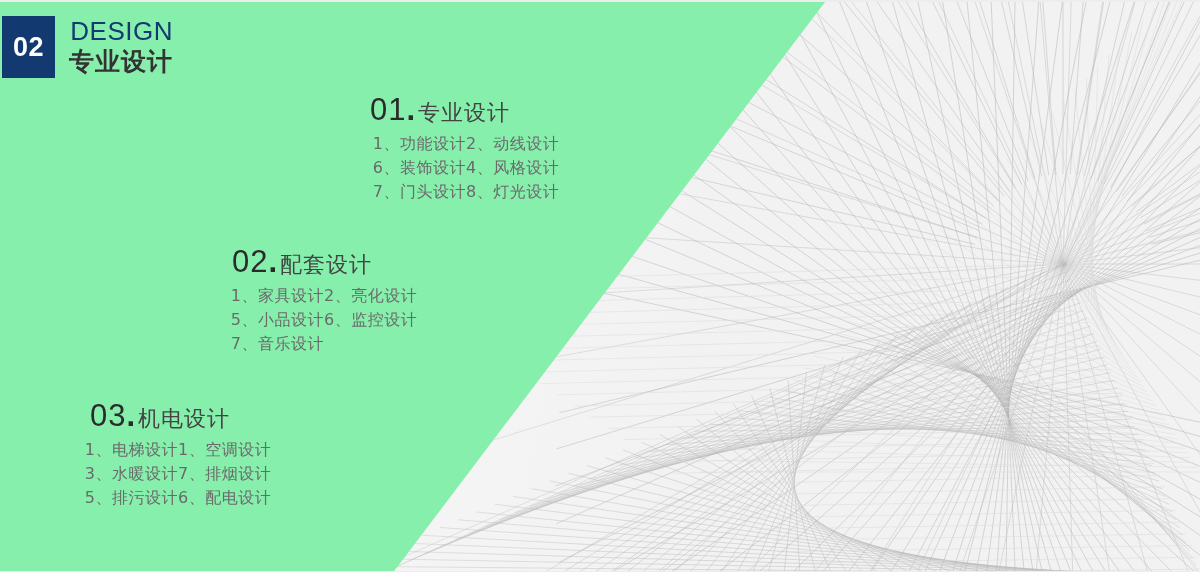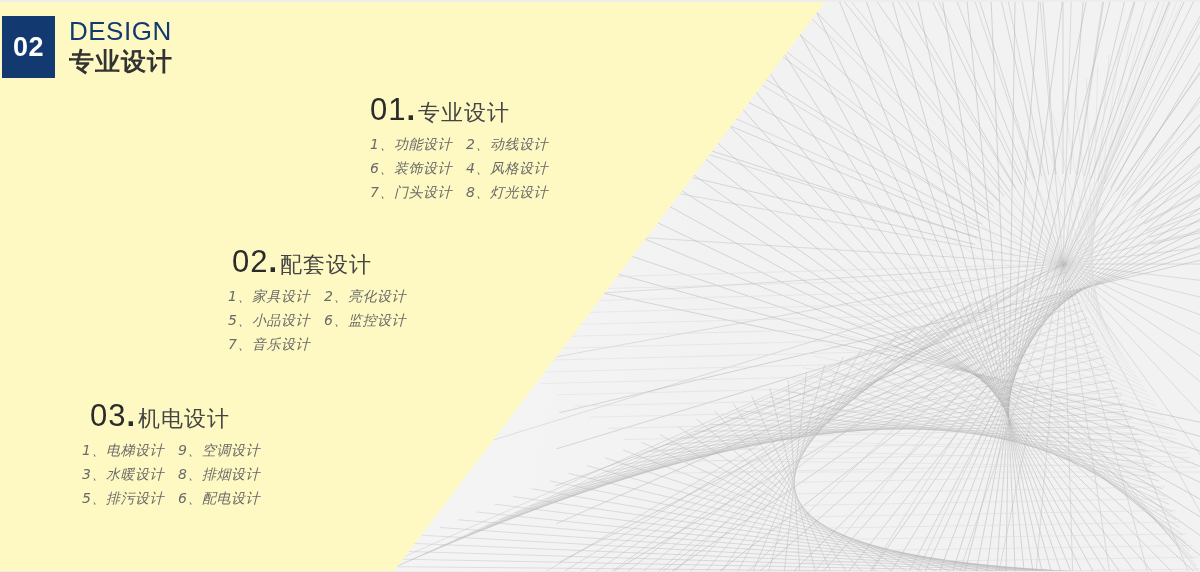--- a/index.html
+++ b/index.html
@@ -117,47 +117,46 @@
     line-height: 1;
     font-family: "DejaVu Serif", "Liberation Serif", serif;
   }
   .block-list {
     margin: 0;
     padding: 0;
     list-style: none;
   }
   .block-list li {
     display: flex;
-    font-size: 14px;
+    font-size: 16px;
     color: #6a6a6a;
     line-height: 24px;
     white-space: nowrap;
     letter-spacing: 0.5px;
     font-family: "DejaVu Sans", "Liberation Sans", sans-serif;
-    font-style: italic;
   }
   .item-col {
     display: inline-block;
   }
   .item-col.first {
     min-width: 96px;
   }
 
   
   #block-1 { left: 370px; top: 92px; }
   #block-1 .block-list { margin-left: 0px; }
   #block-2 { left: 232px; top: 244px; }
   #block-2 .block-list { margin-left: -4px; }
   #block-3 { left: 90px; top: 398px; }
   #block-3 .block-list { margin-left: -8px; }
 </style>
 </head>
 <body>
 
-<div id="slide" style="background: #fef9c3;">
+<div id="slide" style="background: #86efac; text-align: right;">
 
   <div class="bg-panel-light" style="background: rgb(242, 242, 242);"></div>
   <svg id="bg-art" viewBox="0 0 1200 572" preserveAspectRatio="none" aria-hidden="true">
       <defs>
         <clipPath id="panelClip">
           <path d="M825 0 L1200 0 L1200 572 L392 572 Z"></path>
         </clipPath>
       </defs>
       <g clip-path="url(#panelClip)">
         <line x1="593.93" y1="289.15" x2="1880.91" y2="567.62" stroke="#b8b8b8" stroke-width="1" opacity="0.55"></line>
@@ -509,25 +508,25 @@
 
   <div class="block" id="block-3">
     <div class="block-heading">
       <span class="block-num">03</span>
       <span class="block-dot">.</span>
       <span class="block-name">机电设计</span>
     </div>
     <ul class="block-list">
       <li>
         <span class="item-col first">1、电梯设计</span>
-        <span class="item-col">9、空调设计</span>
+        <span class="item-col">1、空调设计</span>
       </li>
       <li>
         <span class="item-col first">3、水暖设计</span>
-        <span class="item-col">8、排烟设计</span>
+        <span class="item-col">7、排烟设计</span>
       </li>
       <li>
         <span class="item-col first">5、排污设计</span>
         <span class="item-col">6、配电设计</span>
       </li>
     </ul>
   </div>
 
 </div>
 

